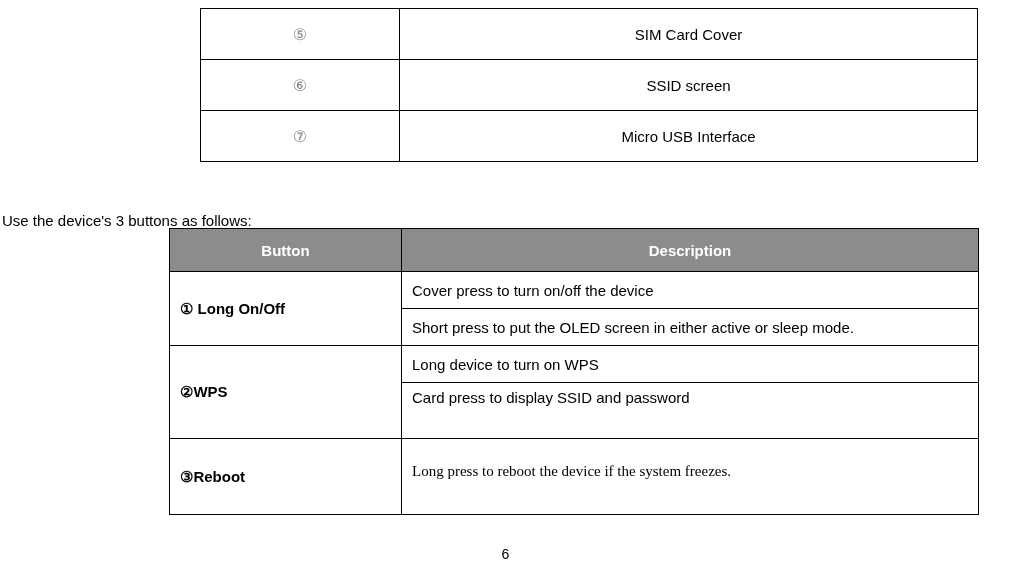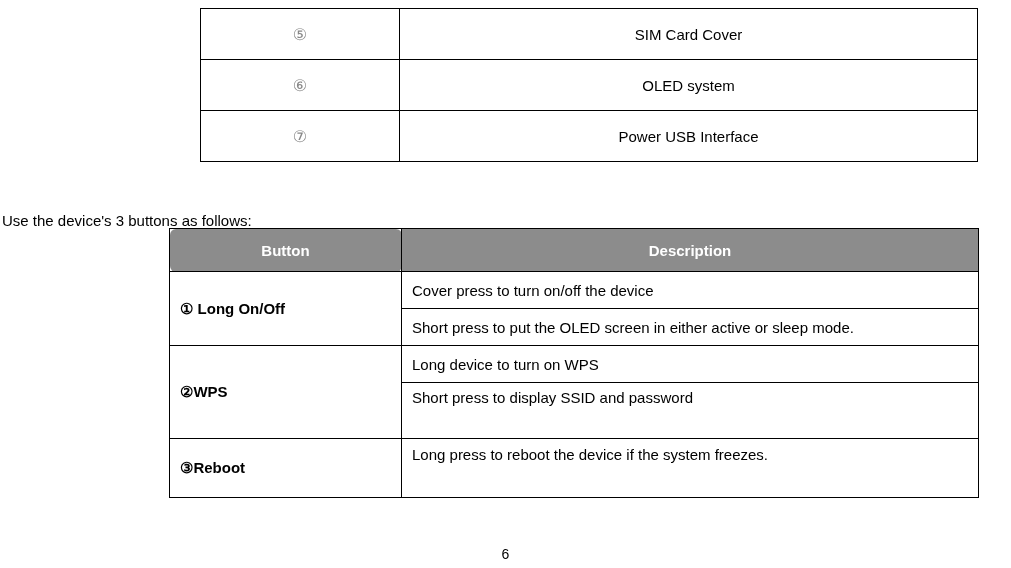--- a/index.html
+++ b/index.html
@@ -53,41 +53,42 @@
     top: 228px;
     width: 810px;
   }
   .buttons-table th {
     background: #8c8c8c;
     color: #fff;
     font-weight: bold;
     text-align: center;
     height: 40px;
   }
-  .buttons-table th.btncol { width: 229px; border-radius: 6px; }
+  .buttons-table th.btncol { width: 229px; }
   .buttons-table td.btn {
     font-weight: bold;
     padding-left: 10px;
     vertical-align: middle;
   }
   .buttons-table td.desc {
     padding-left: 10px;
     height: 34px;
   }
   .buttons-table td.desc-tall {
     padding-left: 10px;
     height: 48px;
     vertical-align: top;
     padding-top: 6px;
   }
   .buttons-table td.desc-reboot {
     padding-left: 10px;
     height: 50px;
     vertical-align: top;
-    padding-top: 7px;
+    padding-top: 24px;
+    font-family: Liberation Serif, serif;
   }
   .buttons-table td.btn-reboot {
     font-weight: bold;
     padding-left: 10px;
     vertical-align: middle;
   }
   .pagenum {
     position: absolute;
     bottom: 6px;
     width: 100%;
@@ -101,25 +102,25 @@
 <div class="page">
 
   <table class="parts-table">
     <tbody>
         <tr>
       <td class="num">⑤</td>
       <td class="desc">SIM Card Cover</td>
     </tr>
     <tr>
       <td class="num">⑥</td>
-      <td class="desc">OLED system</td>
+      <td class="desc">SSID screen</td>
     </tr>
     <tr>
       <td class="num">⑦</td>
-      <td class="desc">Power USB Interface</td>
+      <td class="desc">Micro USB Interface</td>
     </tr>
   </tbody>
     </table>
 
   <div class="intro">Use the device's 3 buttons as follows:</div>
 
   <table class="buttons-table">
     <tbody>
         <tr>
       <th class="btncol">Button</th>
@@ -130,21 +131,21 @@
       <td class="desc">Cover press to turn on/off the device</td>
     </tr>
     <tr>
       <td class="desc">Short press to put the OLED screen in either active or sleep mode.</td>
     </tr>
     <tr>
       <td class="btn" rowspan="2">②WPS</td>
       <td class="desc">Long device to turn on WPS</td>
     </tr>
     <tr>
-      <td class="desc-tall">Short press to display SSID and password</td>
+      <td class="desc-tall">Card press to display SSID and password</td>
     </tr>
     <tr>
       <td class="btn-reboot">③Reboot</td>
       <td class="desc-reboot">Long press to reboot the device if the system freezes.</td>
     </tr>
   </tbody>
     </table>
 
   <div class="pagenum">6</div>
 </div>

